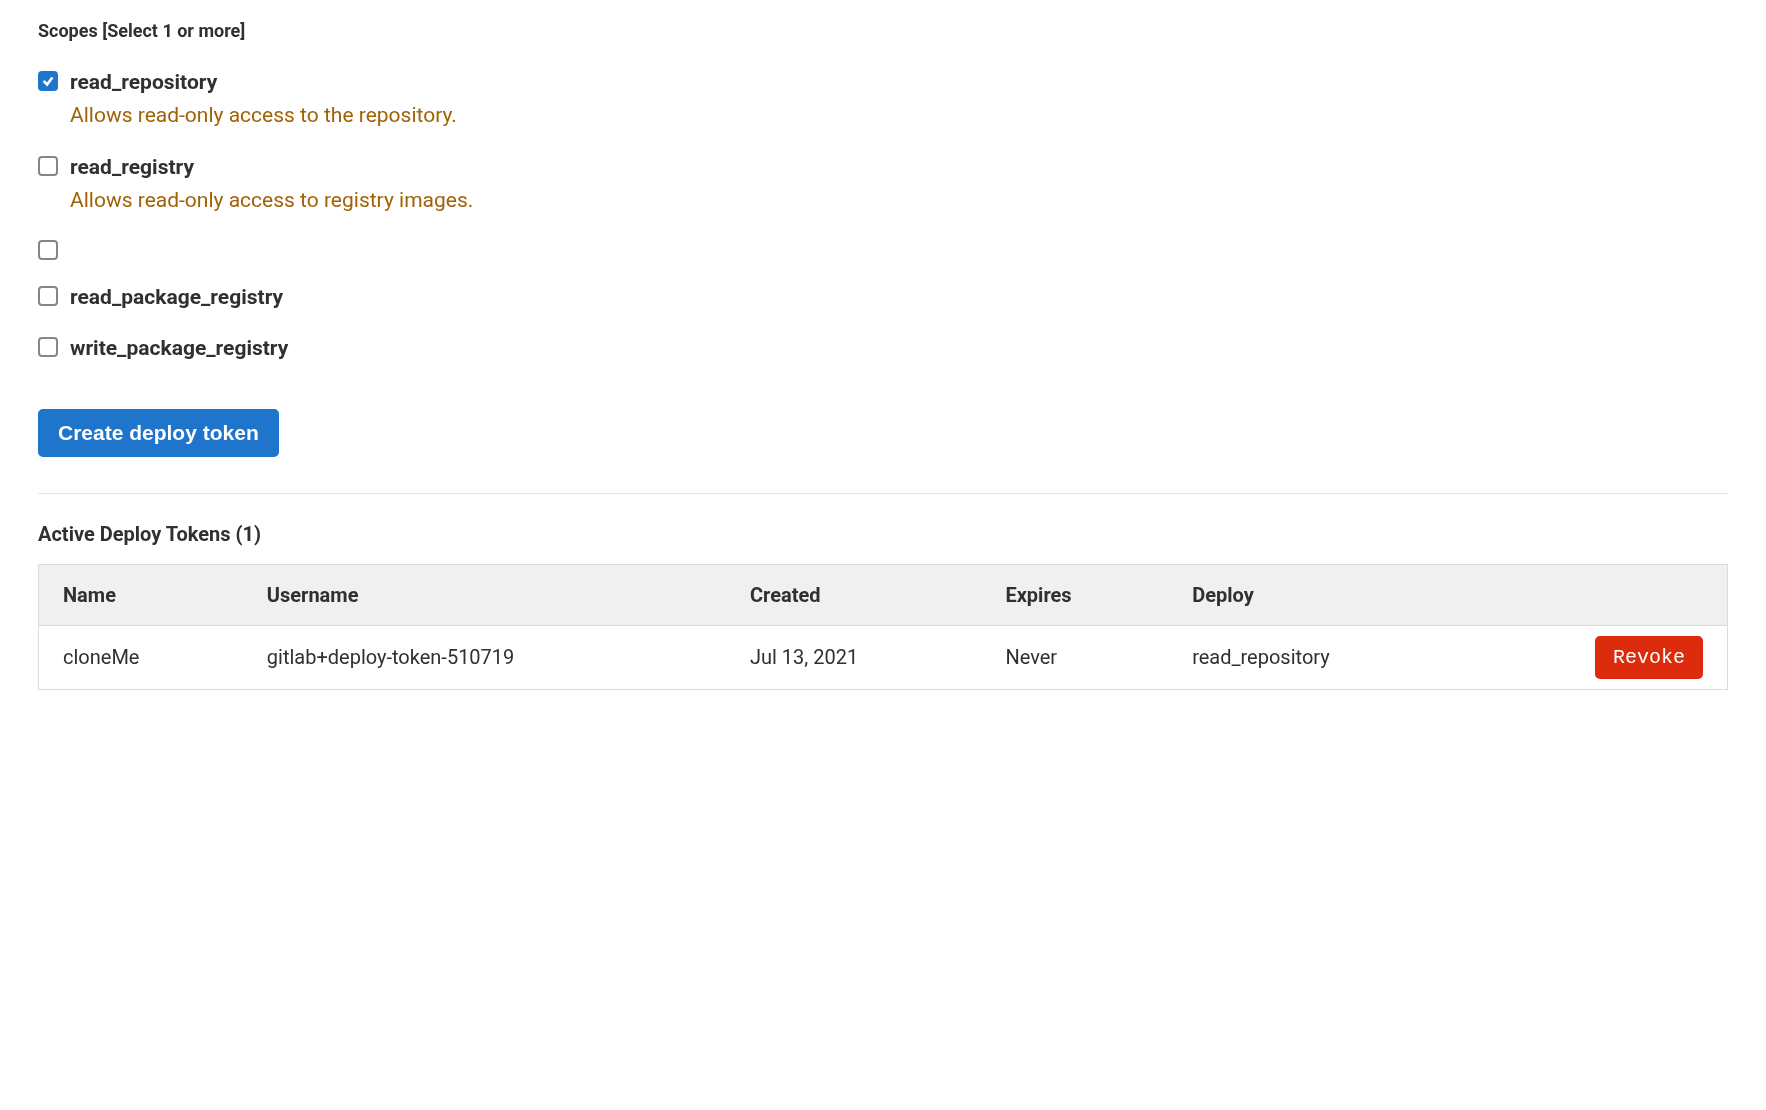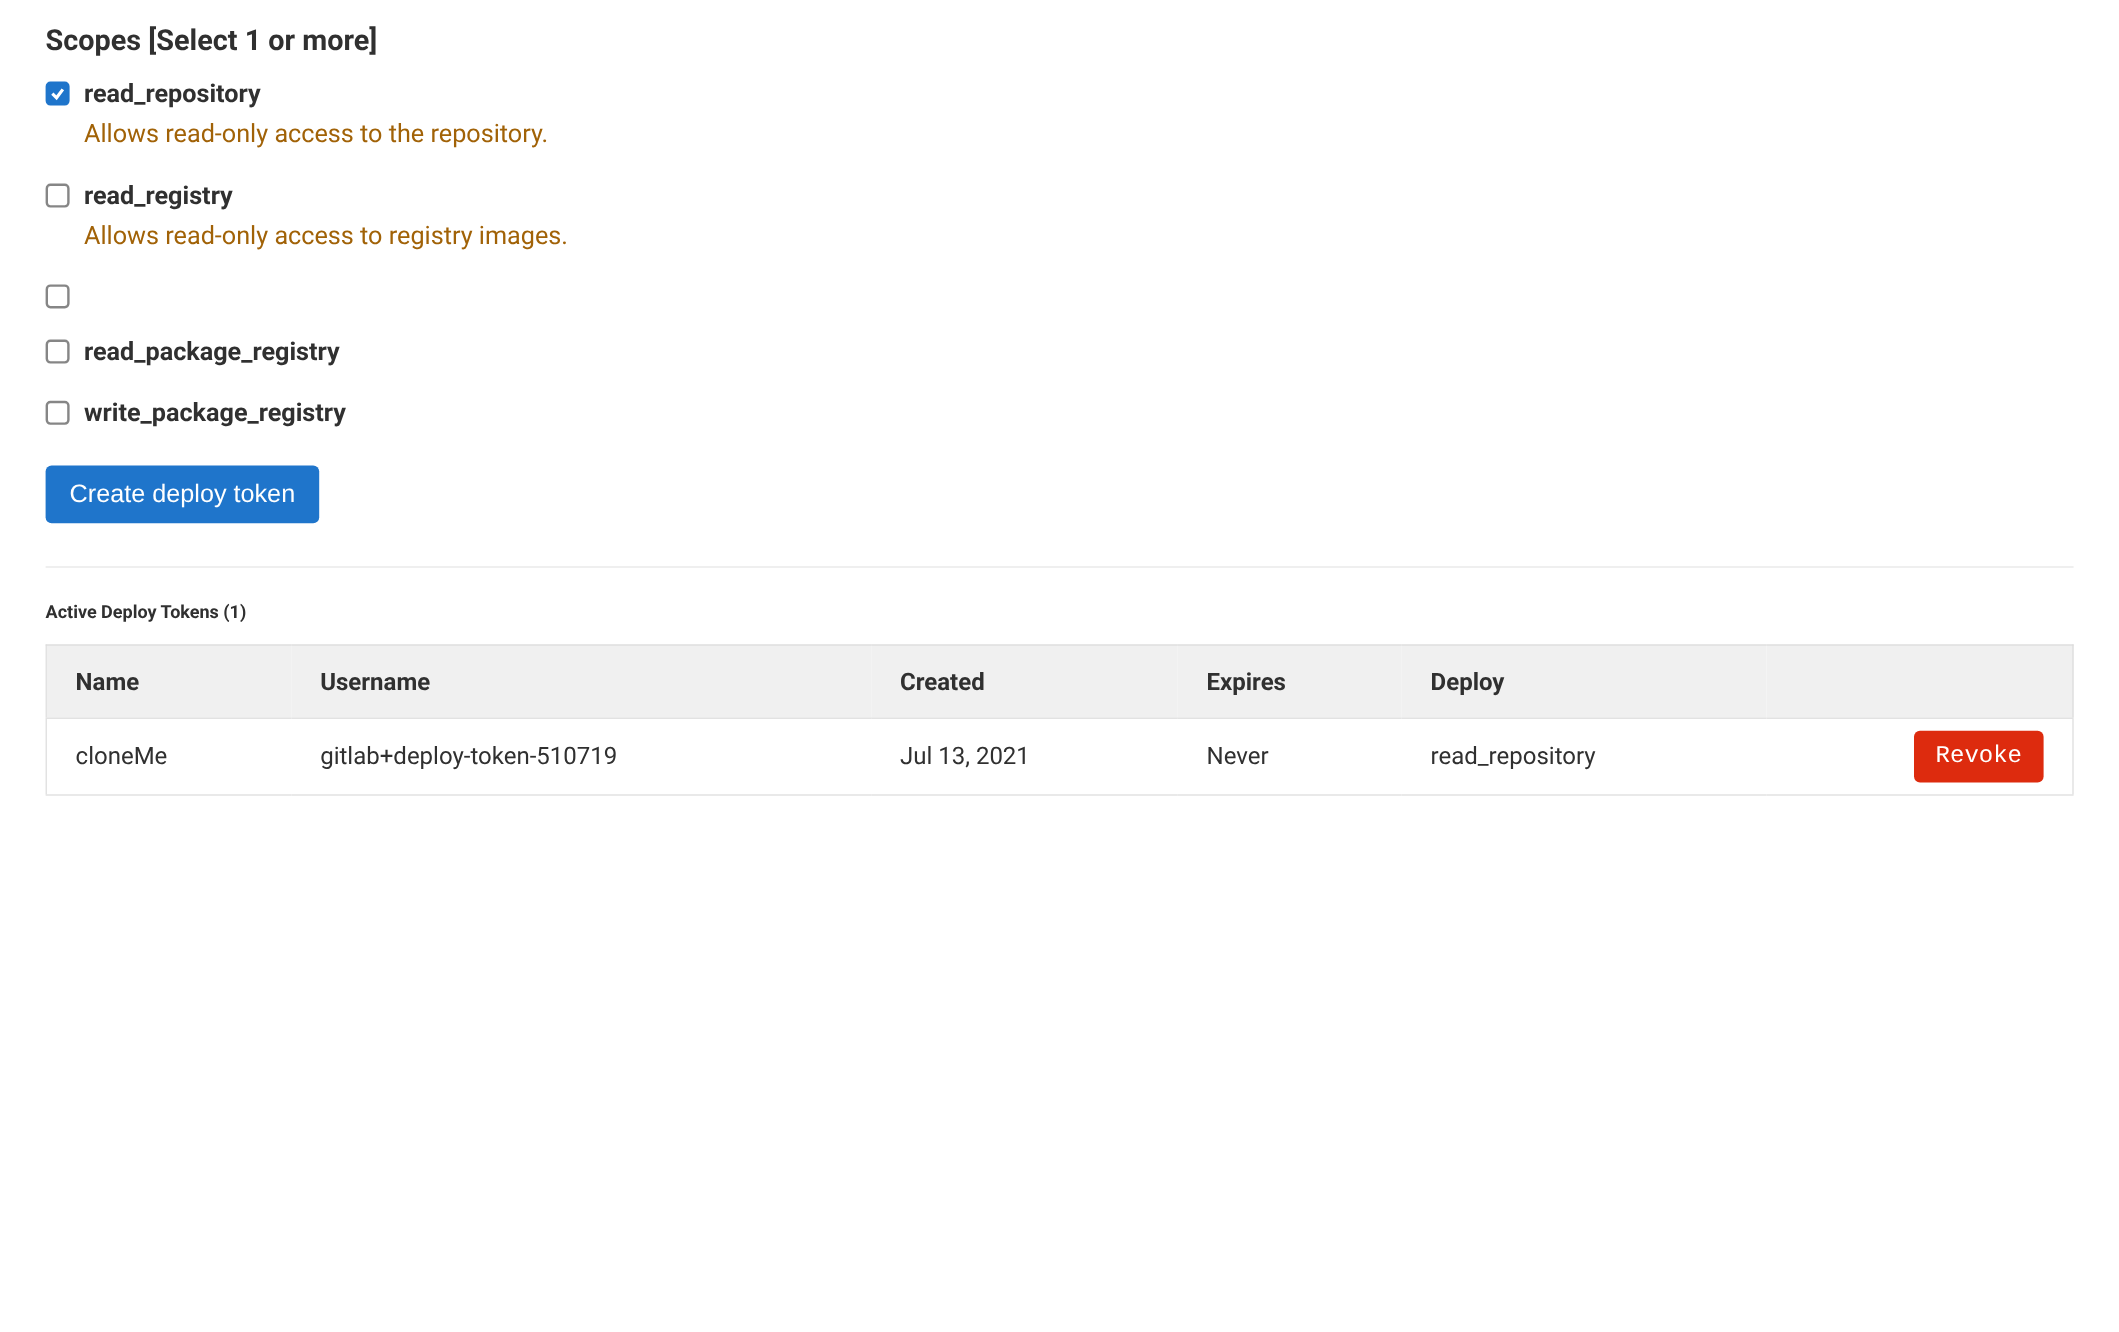--- a/index.html
+++ b/index.html
@@ -9,23 +9,23 @@
     }
     body {
       font-family: -apple-system, BlinkMacSystemFont, "Segoe UI", Roboto, Helvetica, Arial, sans-serif;
       background: #ffffff;
       color: #303030;
       padding: 20px 38px;
       font-size: 20px;
     }
     .scopes-heading {
       font-weight: 700;
-      font-size: 24px;
-      color: #303030;
-      margin-bottom: 18px;
+      font-size: 18px;
+      color: #303030;
+      margin-bottom: 28px;
     }
     .scope-item {
       margin-bottom: 24px;
       display: flex;
       align-items: flex-start;
     }
     .checkbox {
       width: 20px;
       height: 20px;
       border: 2px solid #868686;
@@ -71,30 +71,31 @@
       line-height: 1.3;
     }
     .btn-primary {
       background: #1f75cb;
       color: #ffffff;
       border: none;
       border-radius: 5px;
       padding: 12px 20px;
       font-size: 21px;
       cursor: pointer;
-      margin-top: 4px;
+      margin-top: 22px;
+      font-weight: bold;
     }
     .divider {
       border: none;
       border-top: 1px solid #e5e5e5;
       margin: 36px 0 28px 0;
     }
     .active-heading {
       font-weight: 700;
-      font-size: 15px;
+      font-size: 20px;
       color: #303030;
       margin-bottom: 18px;
     }
     .table {
       width: 100%;
       border-collapse: collapse;
       border: 1px solid #dbdbdb;
     }
     .table thead tr {
       background: #f0f0f0;

